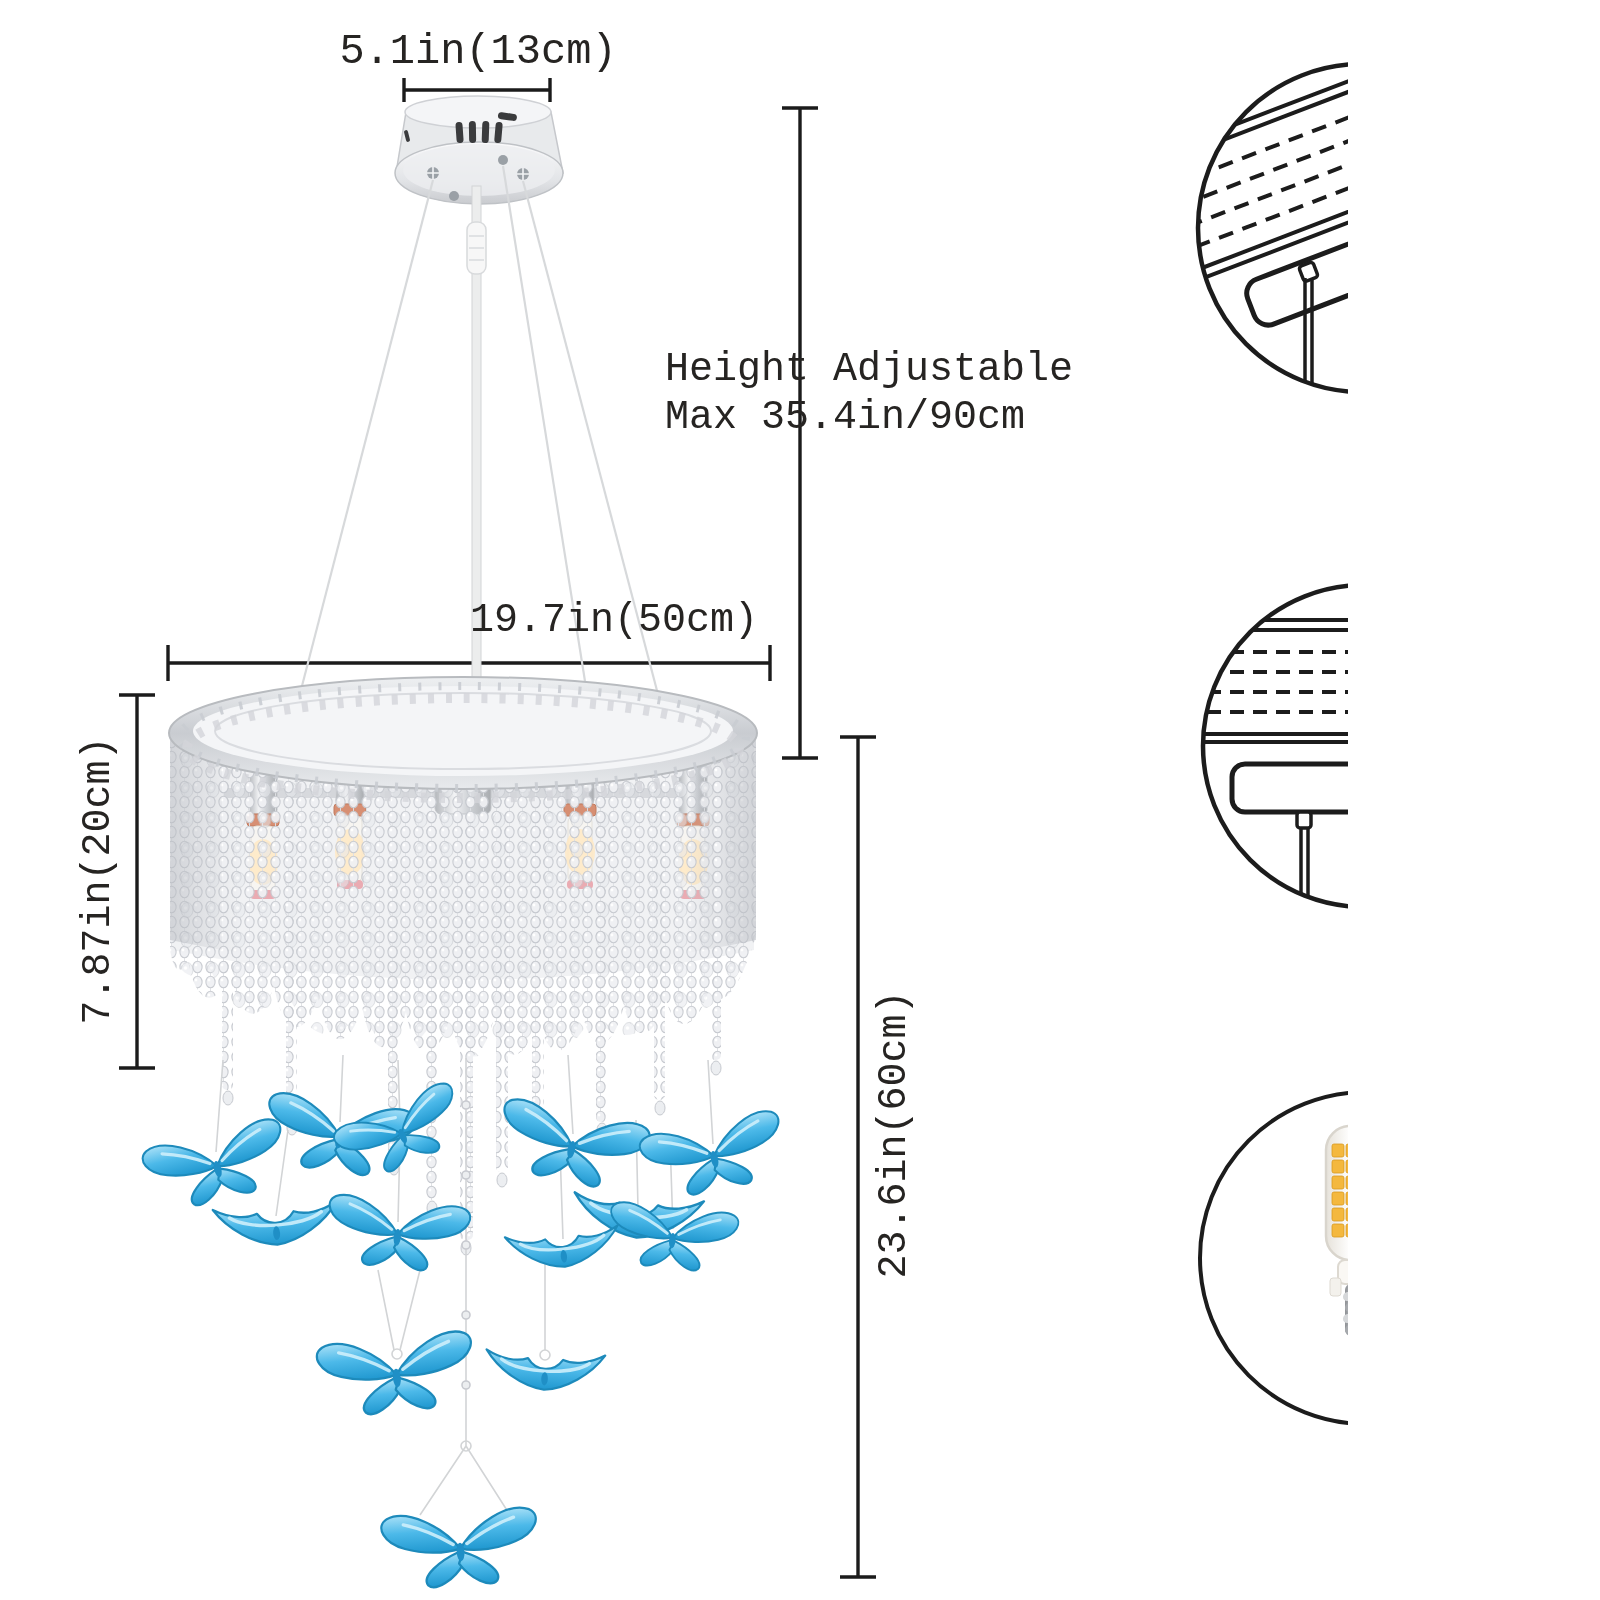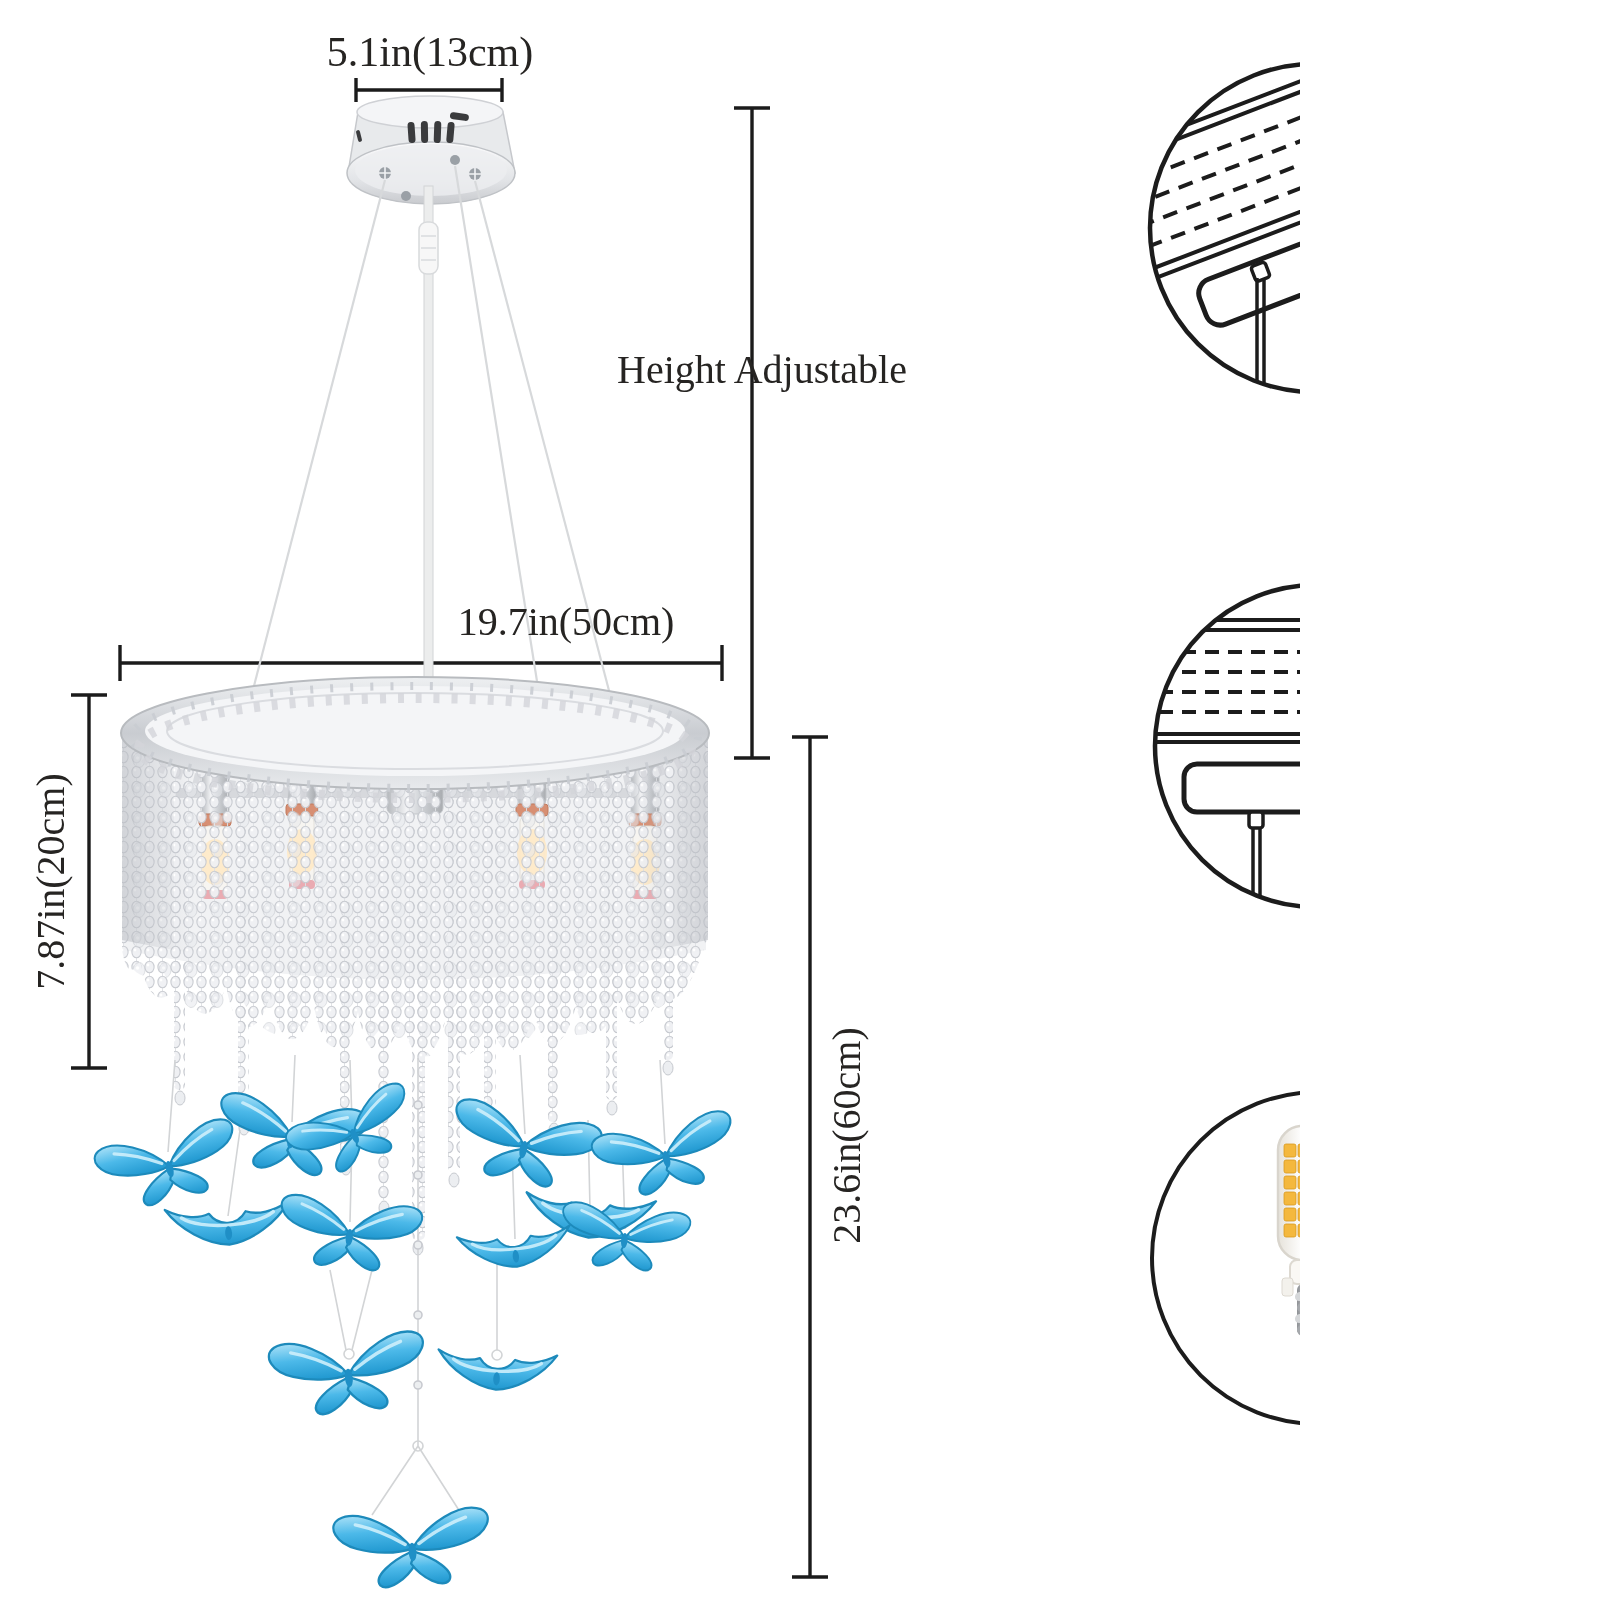--- a/index.html
+++ b/index.html
@@ -1,17 +1,17 @@
 <!DOCTYPE html>
 <html><head>
 <meta charset="utf-8">
 <style>
   html,body{margin:0;padding:0;background:#fff;}
   .stage{position:relative;width:1300px;height:1600px;background:#ffffff;overflow:hidden;
-         font-family:Liberation Serif, serif;color:#262422;}
+         font-family:Liberation Mono, monospace;color:#262422;margin-left:48px;}
   .abs{position:absolute;}
   .dimlabel{font-size:40px;letter-spacing:0;color:#262422;white-space:nowrap;}
   .dimlabel.center{text-align:center;}
   .rot{transform:rotate(-90deg);transform-origin:center center;text-align:center;}
   .feature-label{font-size:45px;color:#262422;text-align:center;white-space:nowrap;}
   .feature-label.small{font-size:41px;}
   .ha-label{font-size:40px;line-height:48px;color:#262422;white-space:nowrap;}
   svg{display:block;}
 </style>
 </head>
@@ -255,20 +255,21 @@
       <use href="#bfly" transform="translate(348,1370) rotate(-6) scale(1.15)"></use>
       <use href="#bcup" transform="translate(497,1370) rotate(3) scale(1.1)"></use>
       <use href="#bfly" transform="translate(412,1544) rotate(-4) scale(1.15)"></use>
     </g>
   </svg>
 
   <div class="abs dimlabel center" style="left:280px;top:28px;width:300px;font-size:42px;">5.1in(13cm)</div>
 
   <div class="abs ha-label" style="left:617px;top:346px;">
     <div>Height Adjustable</div>
+    <div>Max 35.4in/90cm</div>
   </div>
 
   <div class="abs dimlabel center" style="left:416px;top:598px;width:300px;text-align:center;">19.7in(50cm)</div>
 
   <div class="abs dimlabel rot" style="left:-150px;top:858px;width:400px;">7.87in(20cm)</div>
 
   <div class="abs dimlabel rot" style="left:636px;top:1112px;width:420px;">23.6in(60cm)</div>
 
   <div class="abs" style="left:1142px;top:56px;">
     <svg width="344" height="344" viewBox="0 0 344 344">

